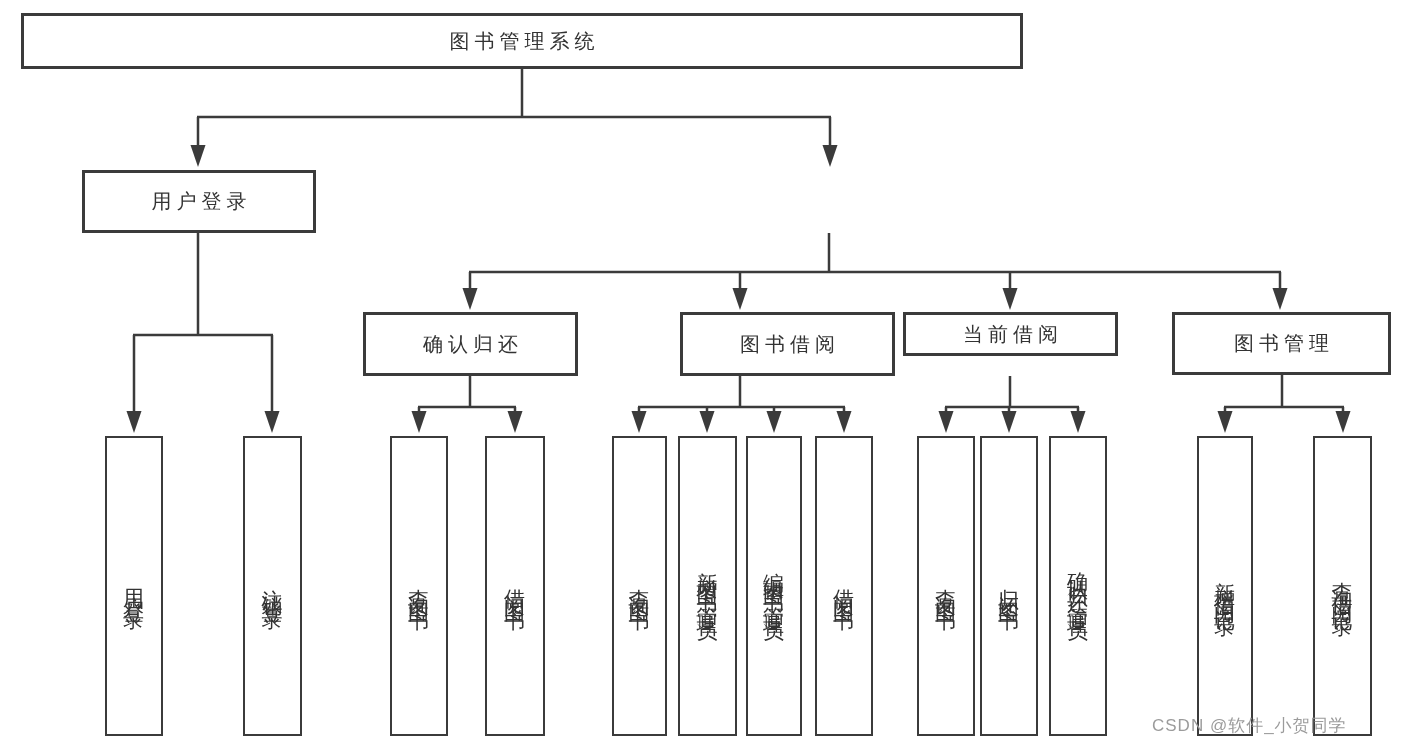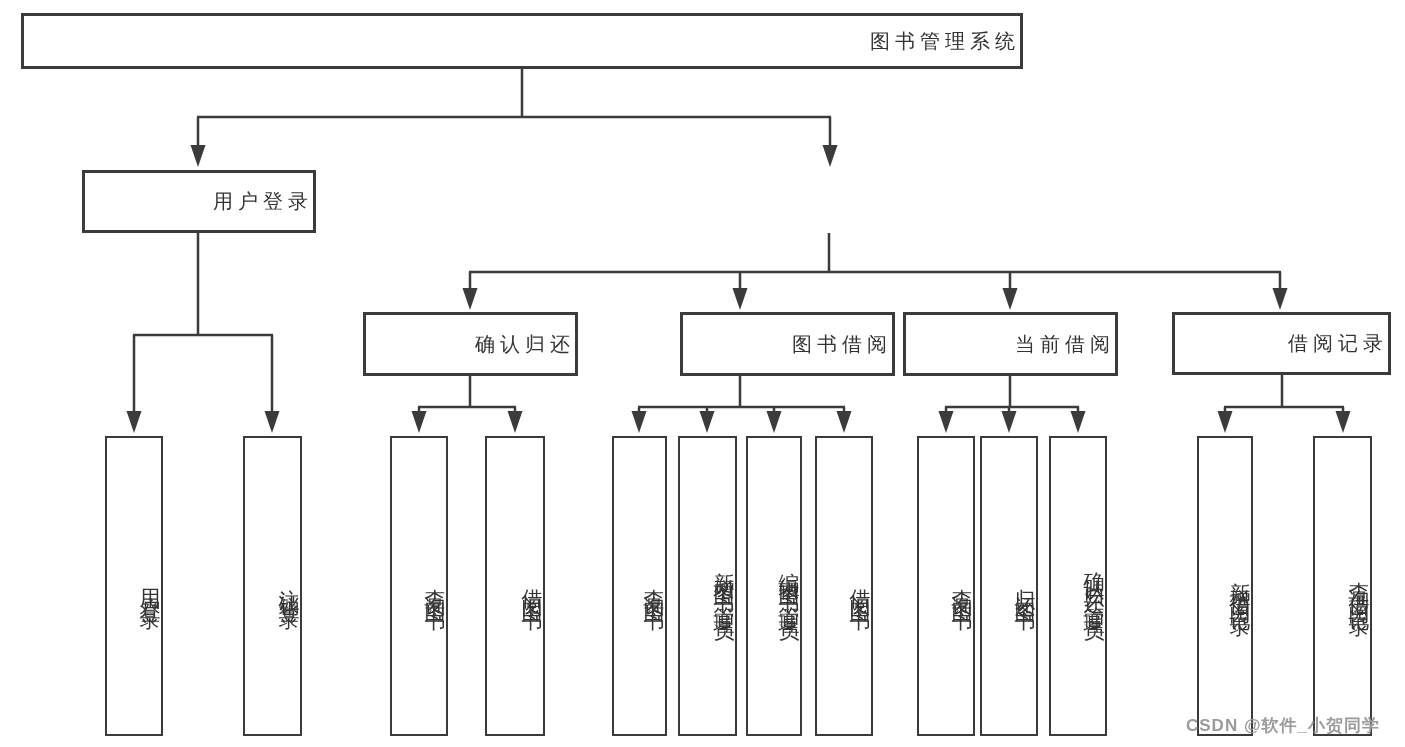--- a/index.html
+++ b/index.html
@@ -22,21 +22,21 @@
     width: 1405px;
     height: 747px;
   }
   .node {
     position: absolute;
     box-sizing: border-box;
     background: #ffffff;
     border: 3px solid #3b3b3b;
     display: flex;
     align-items: center;
-    justify-content: flex-end;
+    justify-content: center;
     color: #333333;
   }
   .node.h span {
     font-size: 20px;
     letter-spacing: 5px;
     text-indent: 5px;
     white-space: nowrap;
     color: #333333;
   }
   .node.v {
@@ -45,28 +45,27 @@
   .node.v span {
     writing-mode: vertical-rl;
     text-orientation: upright;
     font-size: 21px;
     letter-spacing: 7px;
     line-height: 1;
     color: #333333;
   }
   #watermark {
     position: absolute;
-    left: 1186px;
+    left: 1152px;
     top: 714px;
     font-size: 17px;
     letter-spacing: 1px;
     color: #9b9b9b;
     white-space: nowrap;
     z-index: 5;
-    font-weight: bold;
   }
   svg path {
     stroke: #3b3b3b;
     stroke-width: 2.5;
     fill: none;
   }
   svg polygon {
     fill: #3b3b3b;
     stroke: none;
   }
@@ -133,25 +132,25 @@
   <div class="node h" style="left:82px; top:170px; width:234px; height:63px;">
     <span>用户登录</span>
   </div>
 
   <div class="node h" style="left:363px; top:312px; width:215px; height:64px;">
     <span>确认归还</span>
   </div>
   <div class="node h" style="left:633px; top:312px; width:215px; height:64px;margin-left:47px;">
     <span>图书借阅</span>
   </div>
-  <div class="node h" style="left:903px; top:312px; width:215px; height:64px;">
+  <div class="node h" style="left:903px; top:312px; width:215px; height:44px;">
     <span>当前借阅</span>
   </div>
   <div class="node h" style="left:1172px; top:312px; width:219px; height:63px;">
-    <span>借阅记录</span>
+    <span>图书管理</span>
   </div>
 
   <div class="node v" style="left:105px; top:436px; width:58px; height:300px;">
     <span>用户登录</span>
   </div>
   <div class="node v" style="left:243px; top:436px; width:59px; height:300px;">
     <span>注销登录</span>
   </div>
 
   <div class="node v" style="left:390px; top:436px; width:58px; height:300px;">

